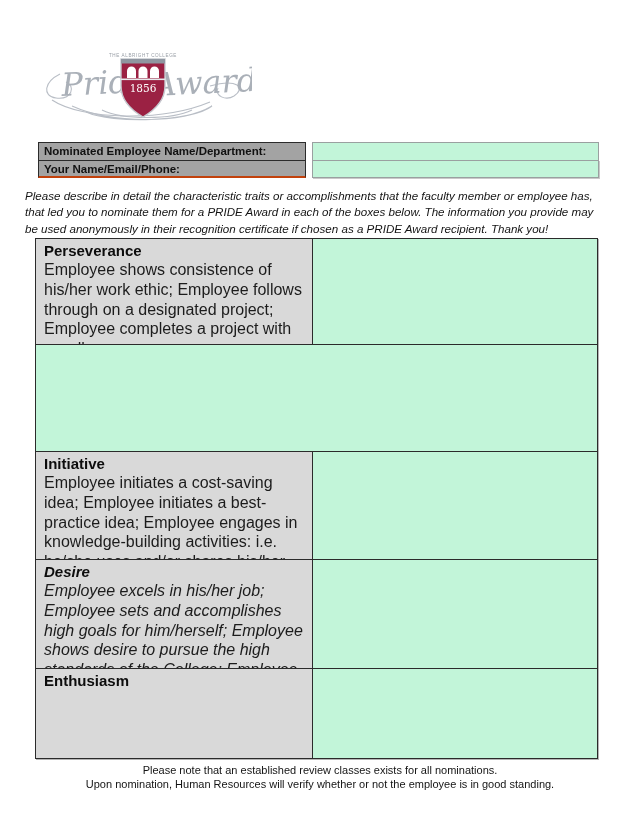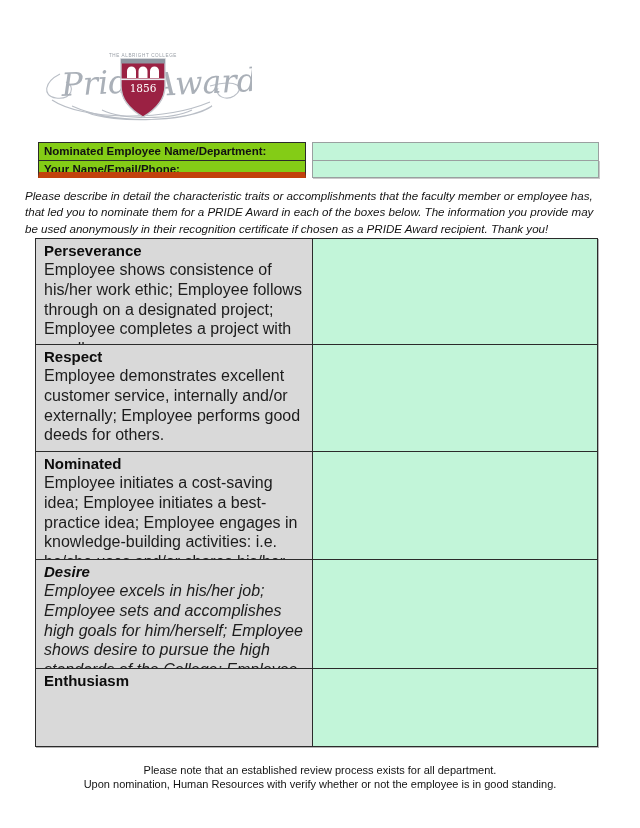--- a/index.html
+++ b/index.html
@@ -18,27 +18,27 @@
   .page-title {
     position:absolute; left:321px; top:66px;
     font-size:20px; font-weight:700; letter-spacing:.2px; color:#0d0d0d;
     text-shadow:0 0 .4px #555;
   }
 
   
   .info-table { position:absolute; left:38px; top:142px; width:561px; }
   .info-row { display:flex; height:18px; }
   .info-label {
-    width:268px; background:#84cc16;
+    width:268px; background:#a3a3a3;
     border-left:1px solid #2b2b2b; border-right:1px solid #2b2b2b;
     border-top:1px solid #2b2b2b;
     font-weight:700; font-size:11.5px; line-height:16px; padding-left:5px;
     overflow:hidden; white-space:nowrap;
   }
-  .info-row:last-child .info-label { border-bottom:6px solid #c2410c; }
+  .info-row:last-child .info-label { border-bottom:2px solid #c2410c; }
   .info-gap { width:6px; background:#fff; }
   .info-value {
     flex:1; background:#c2f5d9;
     border:1px solid #9aa0a0; border-bottom:none;
   }
   .info-row:last-child .info-value { border-bottom:1px solid #9aa0a0; box-shadow:1px 1px 0 #c9c9c9; }
 
   
   .intro {
     position:absolute; left:25px; top:188px; width:578px;
@@ -58,21 +58,21 @@
     border-right:1px solid #2b2b2b;
     padding:3px 8px 0 8px; overflow:hidden;
   }
   .trait-title { font-size:15px; font-weight:700; color:#0d0d0d; margin-bottom:1px; }
   .trait-desc  { font-size:16px; line-height:1.24; color:#1c1c1c; }
   .trait-input { flex:1; background:#c2f5d9; }
   .h-perseverance { height:105px; }
   .h-respect     { height:107px; }
   .h-initiative  { height:108px; }
   .h-desire      { height:109px;font-style:italic; }
-  .h-enthusiasm  { height:78px; }
+  .h-enthusiasm  { height:90px; }
 
   
   .footer { position:absolute; left:0; top:764px; width:640px; text-align:center; }
   .footer div { font-size:11px; line-height:1.25; color:#141414; }
 </style>
 </head>
 <body>
 
 <div class="page">
 
@@ -127,30 +127,26 @@
 
     <div class="trait-row h-perseverance">
       <div class="trait-cell">
         <div class="trait-title">Perseverance</div>
         <div class="trait-desc">Employee shows consistence of his/her work ethic; Employee follows through on a designated project; Employee completes a project with excellence.</div>
       </div>
       <div class="trait-input"></div>
     </div>
 
     <div class="trait-row h-respect">
-      <div class="trait-cell">
-        <div class="trait-title">Respect</div>
-        <div class="trait-desc">Employee demonstrates excellent customer service, internally and/or externally; Employee performs good deeds for others.</div>
-      </div>
       <div class="trait-input"></div>
     </div>
 
     <div class="trait-row h-initiative">
       <div class="trait-cell">
-        <div class="trait-title">Nominated</div>
+        <div class="trait-title">Initiative</div>
         <div class="trait-desc">Employee initiates a cost-saving idea; Employee initiates a best-practice idea; Employee engages in knowledge-building activities: i.e. he/she uses and/or shares his/her knowledge with the community and with students through innovative classes and campus programming; Employee creates a project that benefits others; Employee engages in innovative thinking and innovative projects.</div>
       </div>
       <div class="trait-input"></div>
     </div>
 
     <div class="trait-row h-desire">
       <div class="trait-cell">
         <div class="trait-title">Desire</div>
         <div class="trait-desc">Employee excels in his/her job; Employee sets and accomplishes high goals for him/herself; Employee shows desire to pursue the high standards of the College; Employee goes a step beyond expectations; Employee seeks to improve his/her self professionally; Employee seeks to improve his/her department.</div>
       </div>
@@ -160,17 +156,17 @@
     <div class="trait-row h-enthusiasm">
       <div class="trait-cell">
         <div class="trait-title">Enthusiasm</div>
       </div>
       <div class="trait-input"></div>
     </div>
 
   </div>
 
   <div class="footer">
-    <div>Please note that an established review process exists for all department.</div>
-    <div>Upon nomination, Human Resources with verify whether or not the employee is in good standing.</div>
+    <div>Please note that an established review classes exists for all nominations.</div>
+    <div>Upon nomination, Human Resources will verify whether or not the employee is in good standing.</div>
   </div>
 
 </div>
 
 </body></html>

